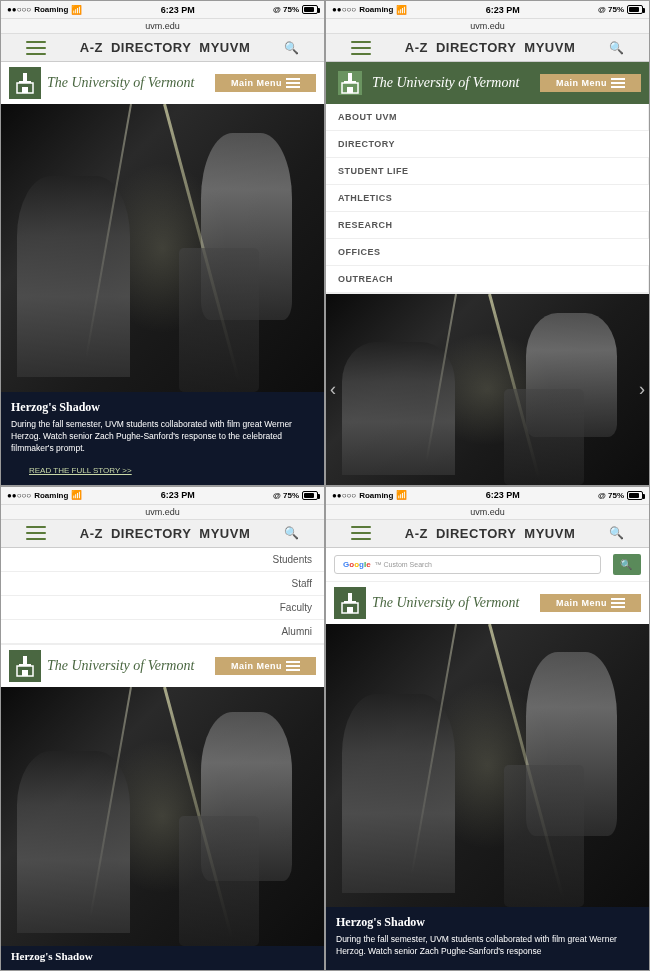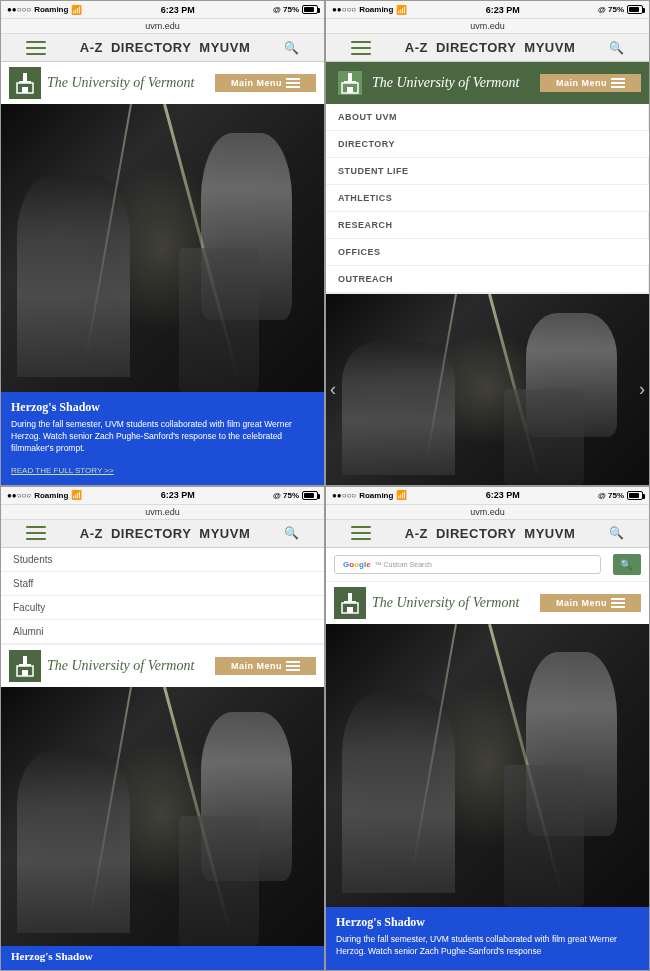--- a/index.html
+++ b/index.html
@@ -241,40 +241,41 @@
       right: 20%;
       width: 25%;
       height: 50%;
       background: linear-gradient(to top, #222, #444);
       border-radius: 5px;
       opacity: 0.6;
     }
 
     
     .story-overlay {
-      background: #1d4ed8;
+      background: #0f172a;
       padding: 8px 10px;
       color: #fff;
     }
     .story-title {
       font-family: Georgia, serif;
       font-size: 12px;
       font-weight: bold;
       margin-bottom: 4px;
     }
     .story-text {
       font-size: 8.5px;
       line-height: 1.4;
       margin-bottom: 4px;
     }
     .story-link {
       font-size: 8px;
       color: #c8d8a8;
       text-decoration: underline;
       cursor: pointer;
+      margin-left: 18px;
     }
 
     
     .hero-nav {
       position: absolute;
       top: 50%;
       transform: translateY(-50%);
       color: rgba(255,255,255,0.7);
       font-size: 18px;
       cursor: pointer;
@@ -309,21 +310,21 @@
     .myuvm-dropdown {
       background: #fff;
       border-bottom: 1px solid #eee;
     }
     .myuvm-item {
       padding: 6px 12px;
       font-size: 10px;
       color: #555;
       border-bottom: 1px solid #eee;
       cursor: pointer;
-      text-align: left;
+      text-align: right;
     }
 
     
     .search-bar-row {
       background: #fff;
       padding: 6px 8px;
       border-bottom: 1px solid #eee;
       display: flex;
       align-items: center;
       gap: 12px;

